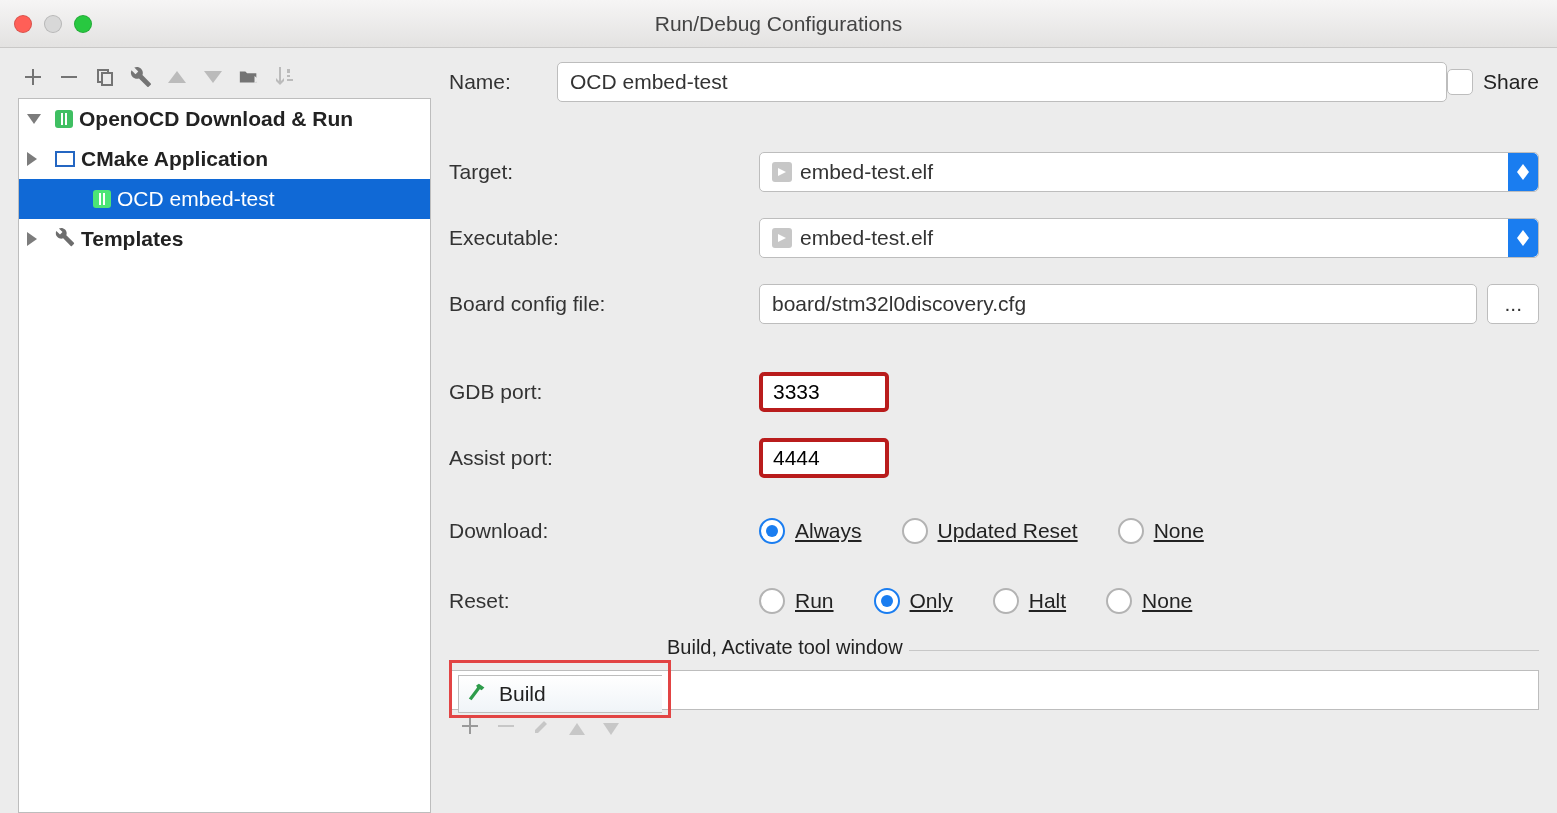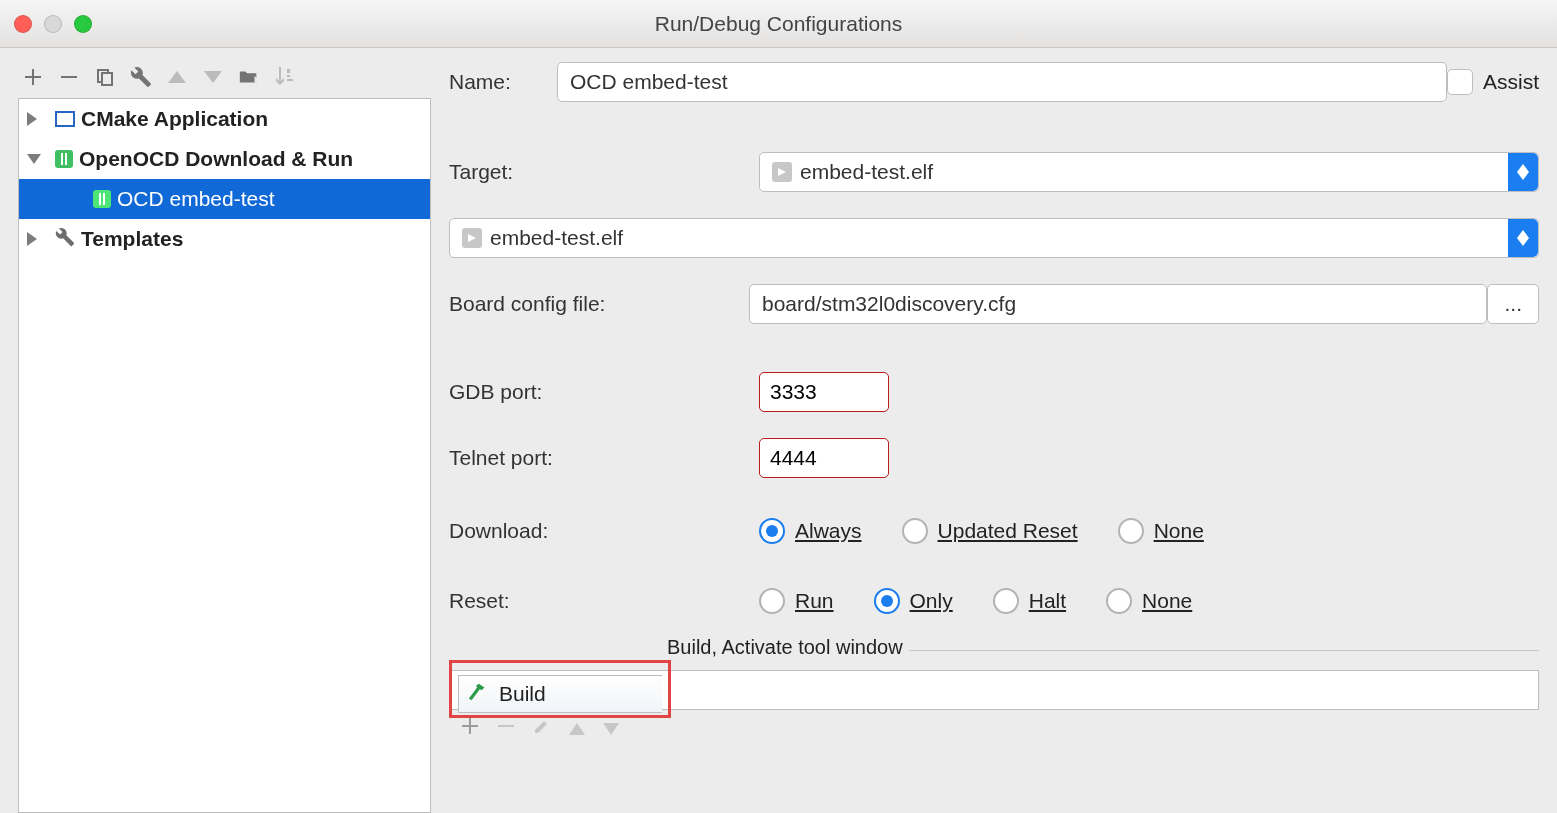--- a/index.html
+++ b/index.html
@@ -118,27 +118,27 @@
     position:relative;
     padding-right:36px;
   }
   .combo .arrows {
     position:absolute; right:0; top:0; bottom:0; width:30px;
     background:#1a7df0;
     border-radius:0 5px 5px 0;
     display:flex; flex-direction:column; align-items:center; justify-content:center;
   }
   .combo .arrows svg { display:block; }
-  .board-row { }
+  .board-row { gap:10px; }
   .small-btn {
     height:40px; border:1px solid #bdbdbd; border-radius:5px; background:#fff;
     display:flex; align-items:center; justify-content:center;
     padding:0 16px; font-size:21px; color:#333;
   }
-  .port-input { width:130px; height:40px; border:1px solid #b91c1c; border-radius:5px; background:#fff; padding:10px 10px; font-size:21px; }
+  .port-input { width:130px; height:40px; border:4px solid #b91c1c; border-radius:5px; background:#fff; padding:10px 10px; font-size:21px; }
   .radio-group { display:flex; gap:40px; align-items:center; }
   .radio {
     display:flex; align-items:center; gap:10px;
     font-size:21px;
     text-decoration:underline;
   }
   .radio .circle {
     width:26px; height:26px; border-radius:50%;
     border:2px solid #b3b3b3; background:#fff;
     position:relative;
@@ -273,37 +273,37 @@
           </svg>
       </span>
       <span class="ico disabled">
         <svg width="22" height="20" viewBox="0 0 22 20">
             <path fill="currentColor" d="M5 0v14l-3-3v3l4 4 4-4v-3l-3 3V0zM13 2h3v4h-3zm0 6h3v2h-3zm0 4h6v2h-6z"></path>
           </svg>
       </span>
     </div>
 
     <div class="tree">
-      <div class="tree-row bold">
-        <span class="tri-right"></span>
-        <span style="width:6px"></span>
-        <span class="icon-cmake"></span>
-        <span class="lbl">CMake Application</span>
-      </div>
       <div class="tree-row bold">
         <span class="tri-down"></span>
         <span style="width:2px"></span>
         <span class="icon-chip">
             <span class="bars">
               <span></span>
               <span></span>
             </span>
           </span>
         <span class="lbl">OpenOCD Download &amp; Run</span>
       </div>
+      <div class="tree-row bold">
+        <span class="tri-right"></span>
+        <span style="width:6px"></span>
+        <span class="icon-cmake"></span>
+        <span class="lbl">CMake Application</span>
+      </div>
       <div class="tree-row selected level2">
         <span class="icon-chip" style="filter:brightness(1.2)">
             <span class="bars">
               <span></span>
               <span></span>
             </span>
           </span>
         <span class="lbl">OCD embed-test</span>
       </div>
       <div class="tree-row bold">
@@ -319,21 +319,21 @@
     </div>
   </div>
 
   <div class="right-pane">
 
     <div class="form-row first">
       <div class="label">Name:</div>
       <input class="text-input name-input" value="OCD embed-test" style="">
       <div class="share-box">
         <div class="checkbox"></div>
-        <span>Assist</span>
+        <span>Share</span>
       </div>
     </div>
 
     <div style="height:24px"></div>
 
     <div class="form-row">
       <div class="label">Target:</div>
       <div class="combo">
         <span class="tiny-target-icon">
           <svg width="12" height="12" viewBox="0 0 12 12">
@@ -346,20 +346,21 @@
               <path d="M6 0 L12 8 L0 8Z" fill="#fff"></path>
             </svg>
           <svg width="12" height="8" viewBox="0 0 12 8">
               <path d="M0 0 L12 0 L6 8Z" fill="#fff"></path>
             </svg>
         </span>
       </div>
     </div>
 
     <div class="form-row">
+      <div class="label">Executable:</div>
       <div class="combo">
         <span class="tiny-target-icon">
           <svg width="12" height="12" viewBox="0 0 12 12">
               <path d="M2 2 L10 6 L2 10 Z" fill="#fff"></path>
             </svg>
         </span>
         <span>embed-test.elf</span>
         <span class="arrows">
           <svg width="12" height="8" viewBox="0 0 12 8">
               <path d="M6 0 L12 8 L0 8Z" fill="#fff"></path>
@@ -378,21 +379,21 @@
     </div>
 
     <div style="height:22px"></div>
 
     <div class="form-row">
       <div class="label">GDB port:</div>
       <input class="port-input" value="3333" style="">
     </div>
 
     <div class="form-row">
-      <div class="label">Telnet port:</div>
+      <div class="label">Assist port:</div>
       <input class="port-input" value="4444" style="">
     </div>
 
     <div style="height:14px"></div>
 
     <div class="form-row">
       <div class="label">Download:</div>
       <div class="radio-group">
         <label class="radio checked">
           <span class="circle"></span>

